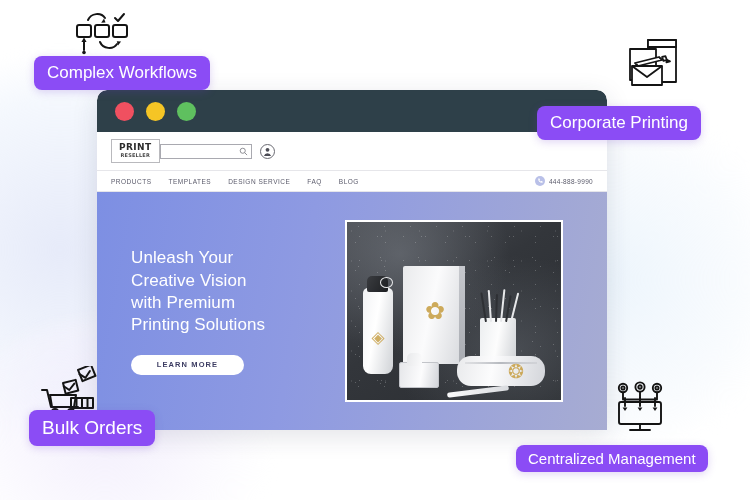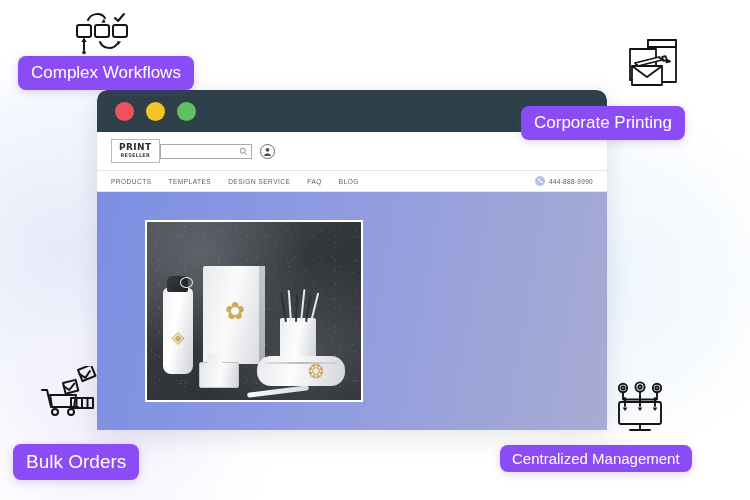--- a/index.html
+++ b/index.html
@@ -251,31 +251,32 @@
   
   .chip {
     position: absolute;
     background: #8b4cf5;
     color: #ffffff;
     border-radius: 8px;
     display: flex; align-items: flex-end;
     font-family: "Liberation Sans", sans-serif;
     white-space: nowrap;
     box-shadow: 0 2px 8px rgba(110,60,200,0.22);
+    margin-left: 16px;
   }
   #chip-complex-workflows {
     left: 18px; top: 56px;
     padding: 7px 13px; font-size: 17px;
   }
   #chip-corporate-branding {
     left: 521px; top: 106px;
     padding: 7px 13px; font-size: 17px;
   }
   #chip-bulk-orders {
-    left: 13px; top: 444px;
+    left: 13px; top: 410px;
     padding: 7px 13px; font-size: 19px;
   }
   #chip-centralized-management {
     left: 500px; top: 445px;
     padding: 5px 12px; font-size: 15px;
   }
 
   
   .lineicon { position: absolute; }
   #icon-complex-workflows { left: 74px; top: 6px; }
@@ -334,20 +335,27 @@
       <span id="phone-icon">
         <svg width="6" height="6" viewBox="0 0 10 10">
           <path d="M2 1.4c0-.4.3-.7.7-.7h1c.3 0 .6.2.7.5l.4 1.2c.1.3 0 .6-.2.8l-.6.5c.5 1 1.3 1.8 2.3 2.3l.5-.6c.2-.2.5-.3.8-.2l1.2.4c.3.1.5.4.5.7v1c0 .4-.3.7-.7.7C4.6 8 2 5.4 2 1.4z" fill="#ffffff"></path>
         </svg>
       </span>
       <span id="phone-number">444-888-9990</span>
     </div>
   </div>
 
   <div id="hero">
+    <div id="hero-copy">
+      <div id="hero-title">Unleash Your
+Creative Vision
+with Premium
+Printing Solutions</div>
+      <button id="learn-more-btn">LEARN MORE</button>
+    </div>
 
     <div id="hero-image">
       <div class="slate"></div>
       <div class="speck"></div>
 
       <div class="prod" id="bottle"></div>
       <div class="prod" id="bottle-cap"></div>
       <div class="prod" id="bottle-loop"></div>
       <div class="prod" id="bottle-mono">◈</div>
 

